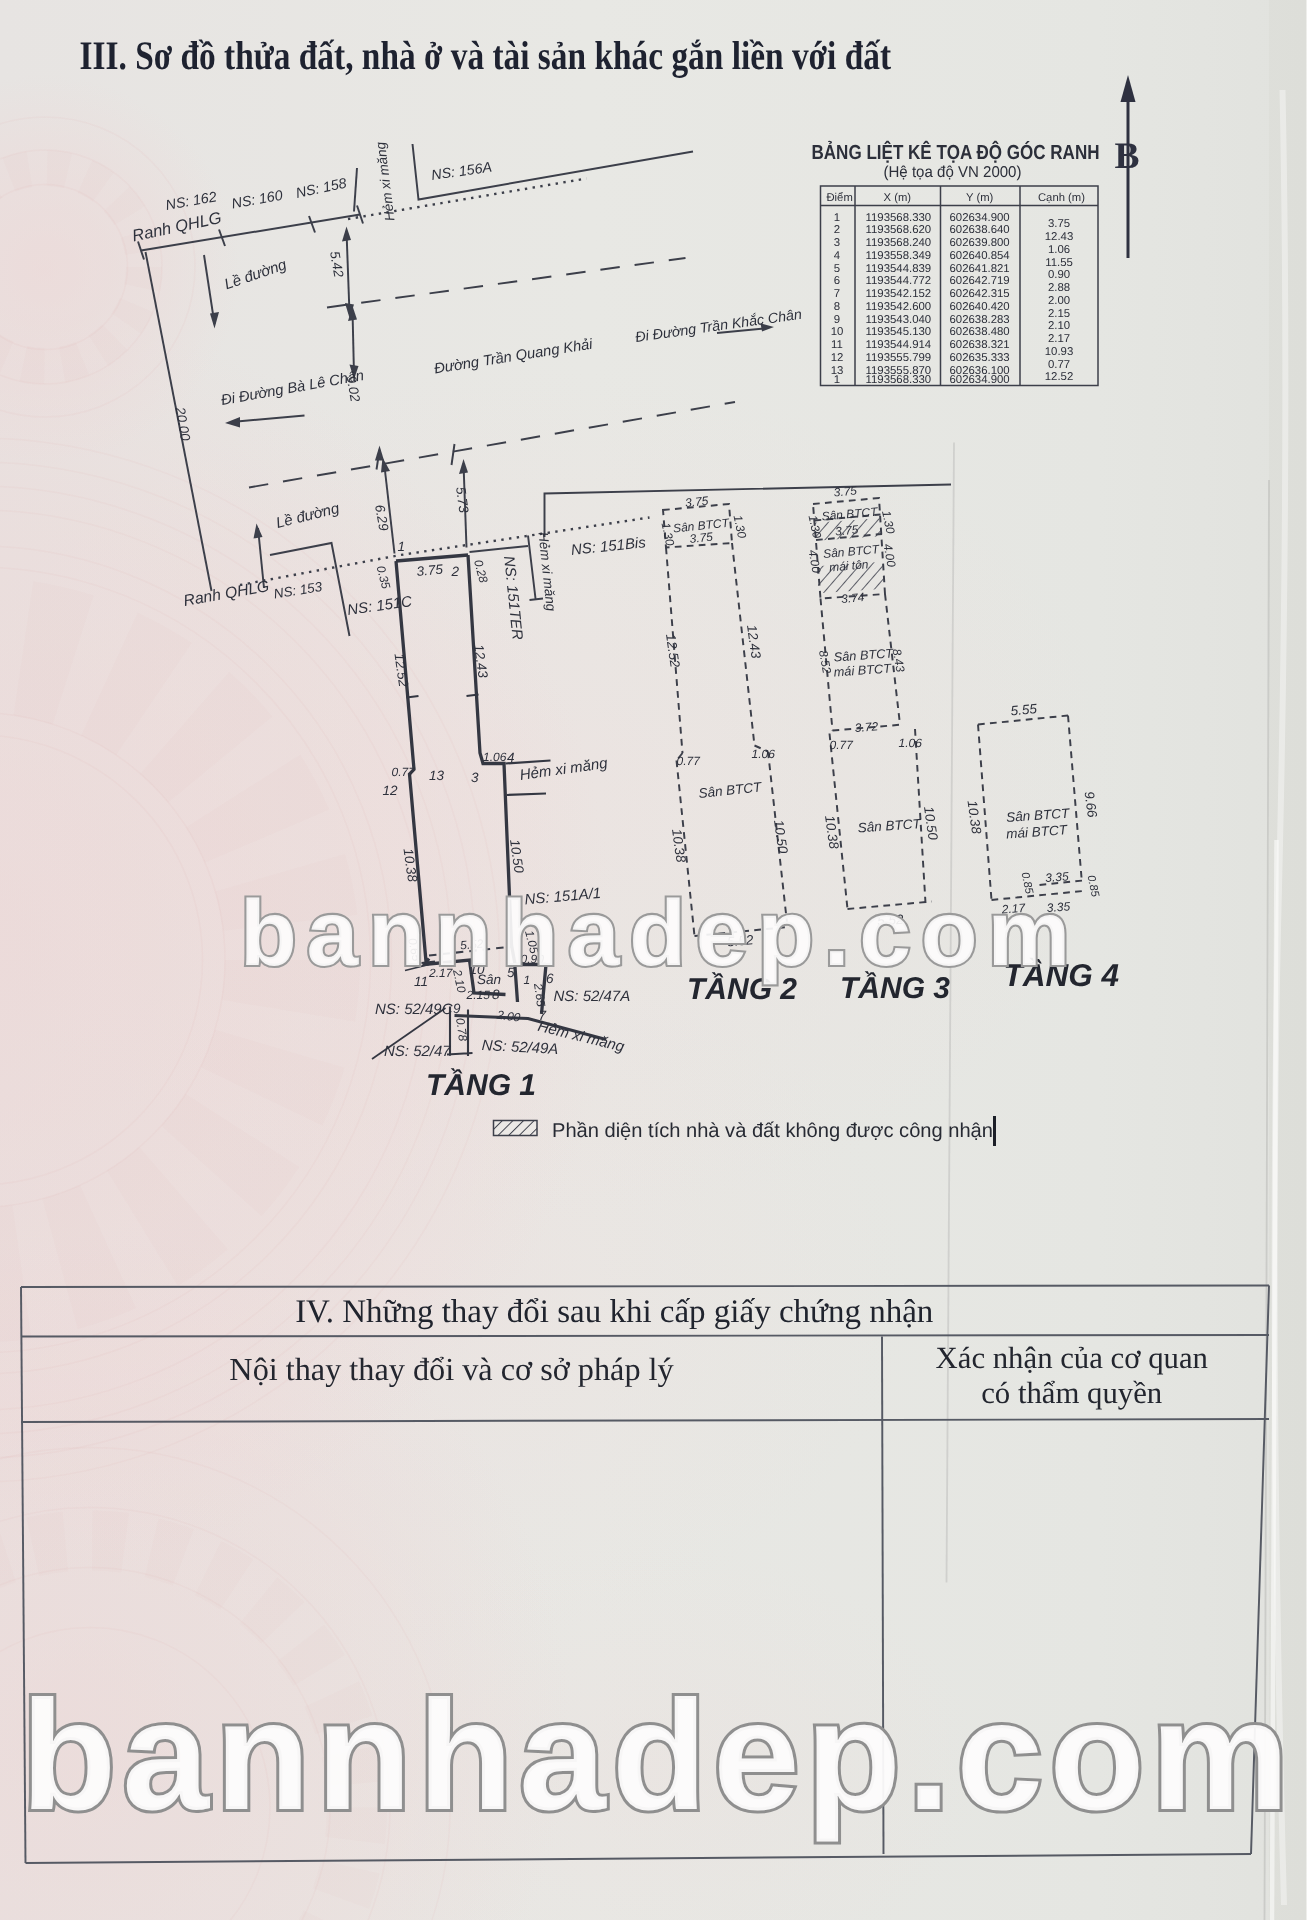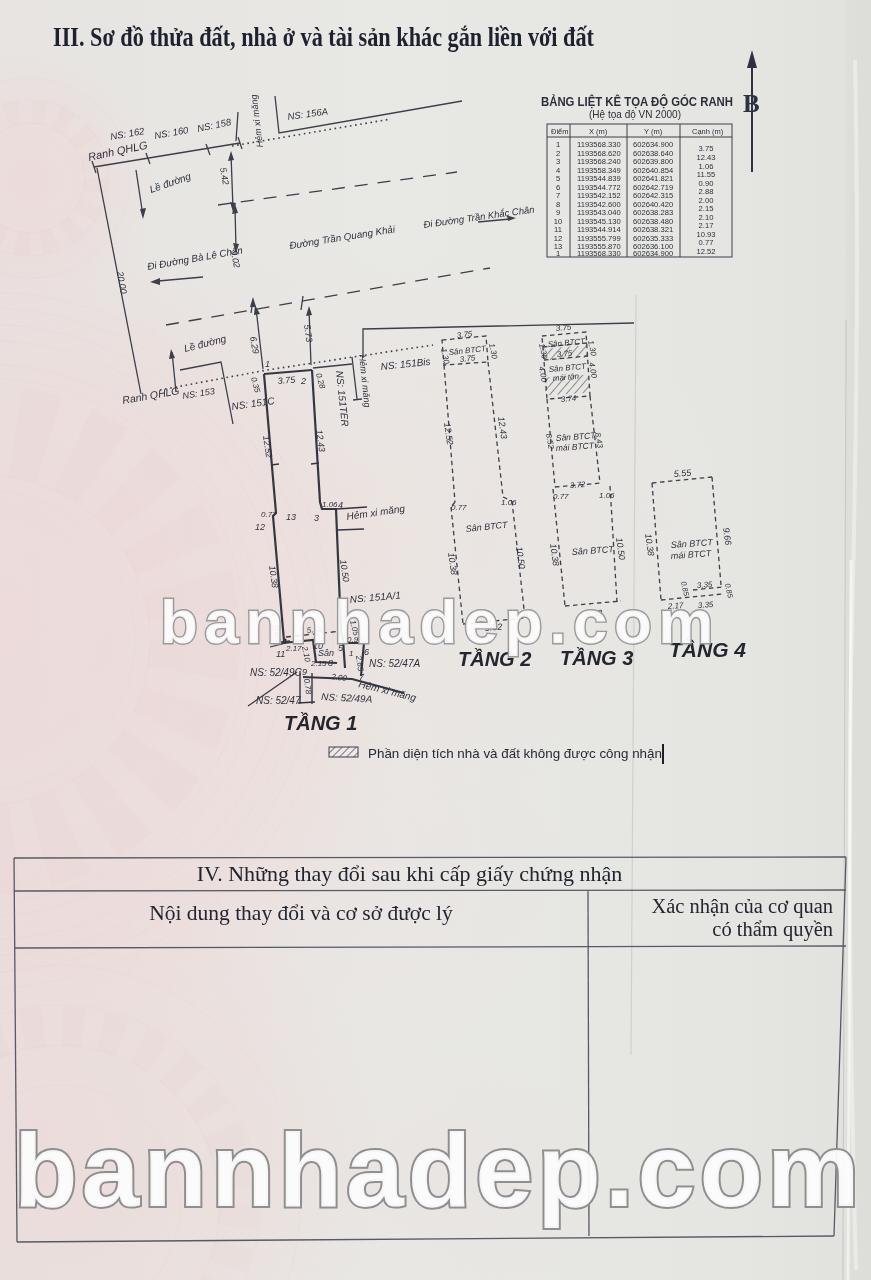--- a/index.html
+++ b/index.html
@@ -402,20 +402,20 @@
     <path d="M14 858 L846 857"></path>
     <path d="M14 891 L846 890"></path>
     <path d="M14 948 L846 946"></path>
     <path d="M14 858 L17 1242"></path>
     <path d="M846 857 L834 1236"></path>
     <path d="M588 891 L589 1236"></path>
     <path d="M17 1242 L834 1236"></path>
   </g>
 </svg>
 <div class="abs" style="left:14px;top:861px;width:791px;text-align:center;font-family:'Liberation Serif',serif;font-weight:normal;font-size:22px;color:#20242e">IV. Những thay đổi sau khi cấp giấy chứng nhận</div>
-<div class="abs" style="left:14px;top:901px;width:574px;text-align:center;font-family:'Liberation Serif',serif;font-size:21.5px;color:#23262f">Nội dung thay đổi và cơ sở được lý</div>
-<div class="abs" style="left:596px;top:895px;width:237px;text-align:right;font-family:'Liberation Serif',serif;font-size:20.5px;line-height:23px;color:#23262f">Xác nhận của cơ quan<br>có thẩm quyền</div>
+<div class="abs" style="left:14px;top:901px;width:574px;text-align:center;font-family:'Liberation Serif',serif;font-size:21.5px;color:#23262f">Nội thay thay đổi và cơ sở pháp lý</div>
+<div class="abs" style="left:596px;top:895px;width:237px;text-align:center;font-family:'Liberation Serif',serif;font-size:20.5px;line-height:23px;color:#23262f">Xác nhận của cơ quan<br>có thẩm quyền</div>
 
 <svg class="abs" style="left:0;top:0" width="871" height="1280" viewBox="0 0 871 1280">
   <text x="14" y="1206" font-size="104" font-weight="bold" letter-spacing="4" fill="rgba(253,252,252,0.95)" stroke="#8f8f8f" stroke-width="4" style="paint-order:stroke">bannhadep.com</text>
 </svg>
 
 </div>
 
 </body></html>

